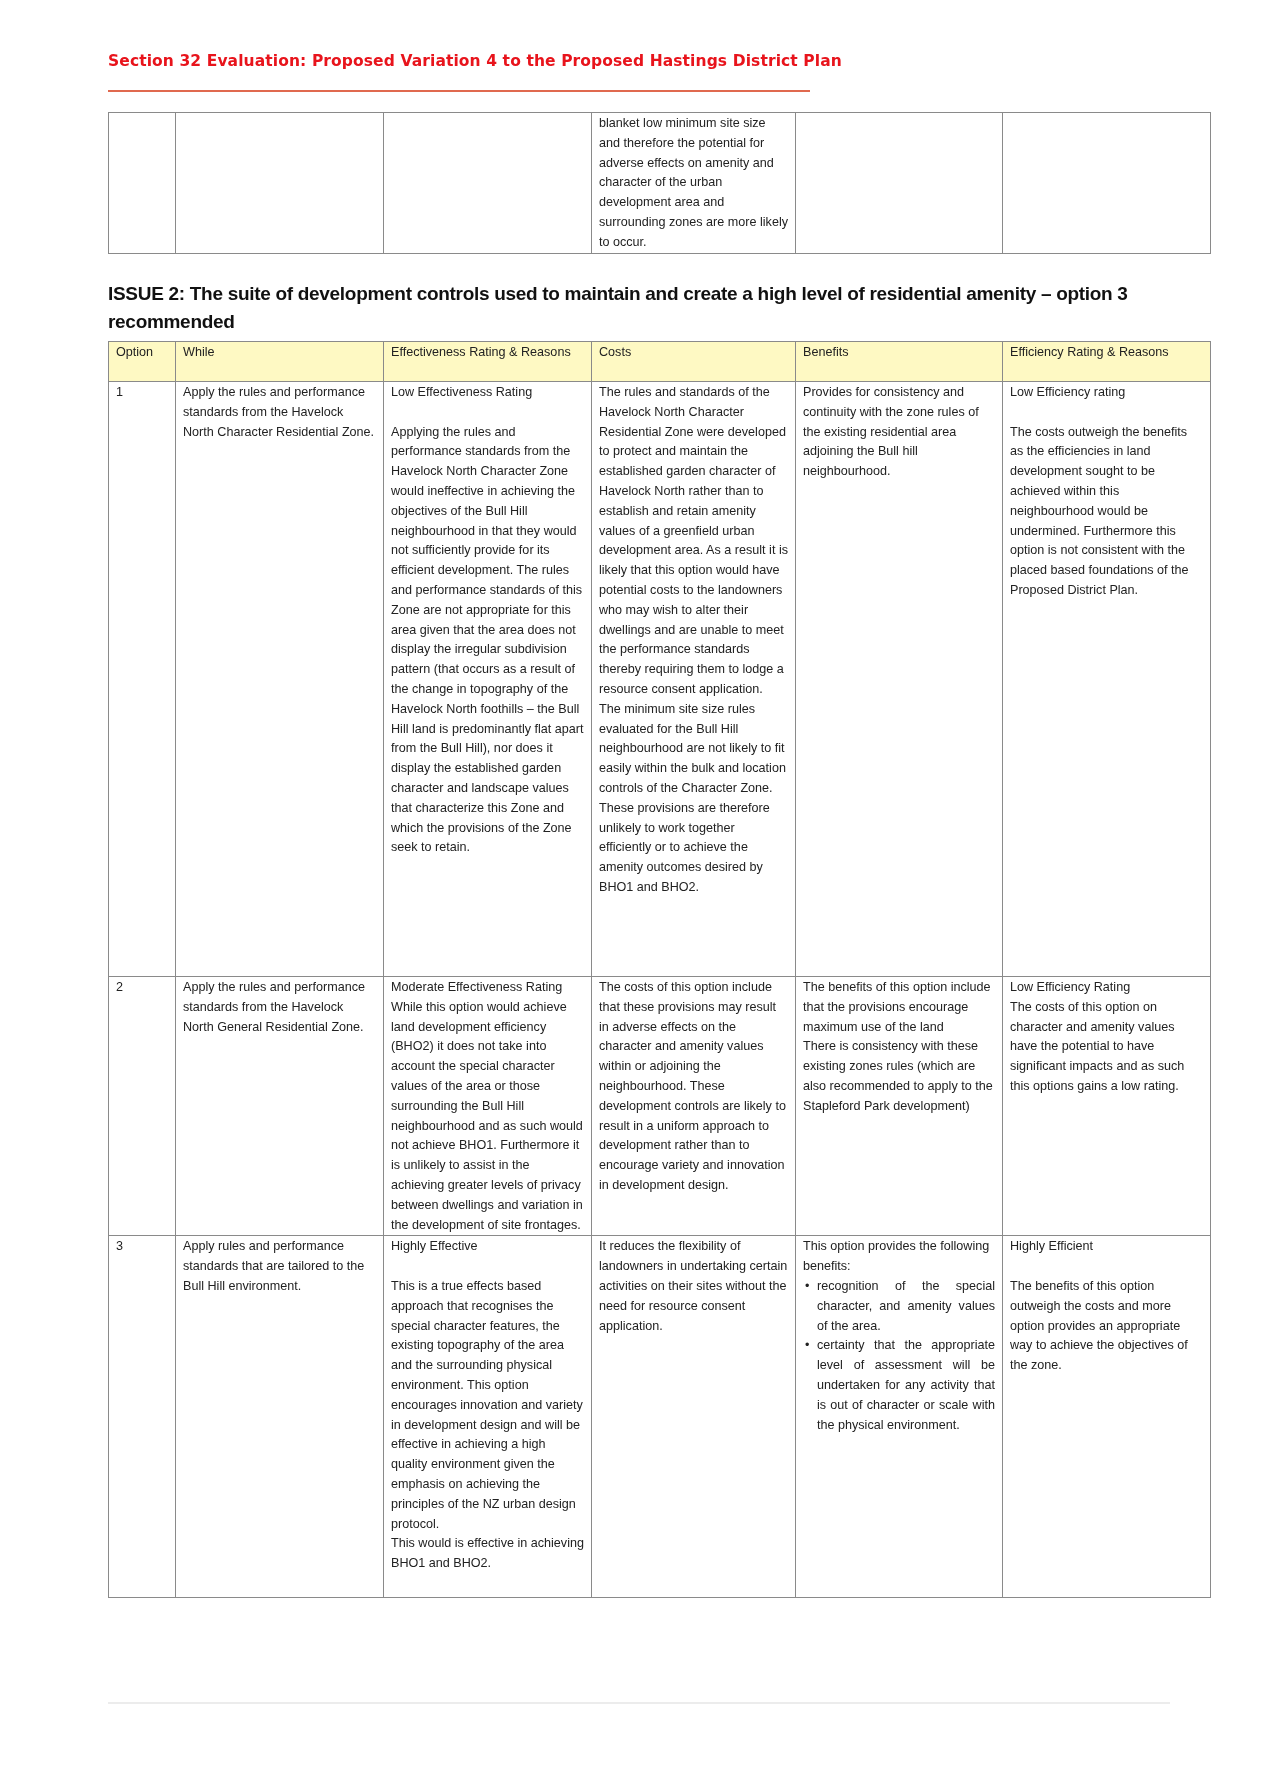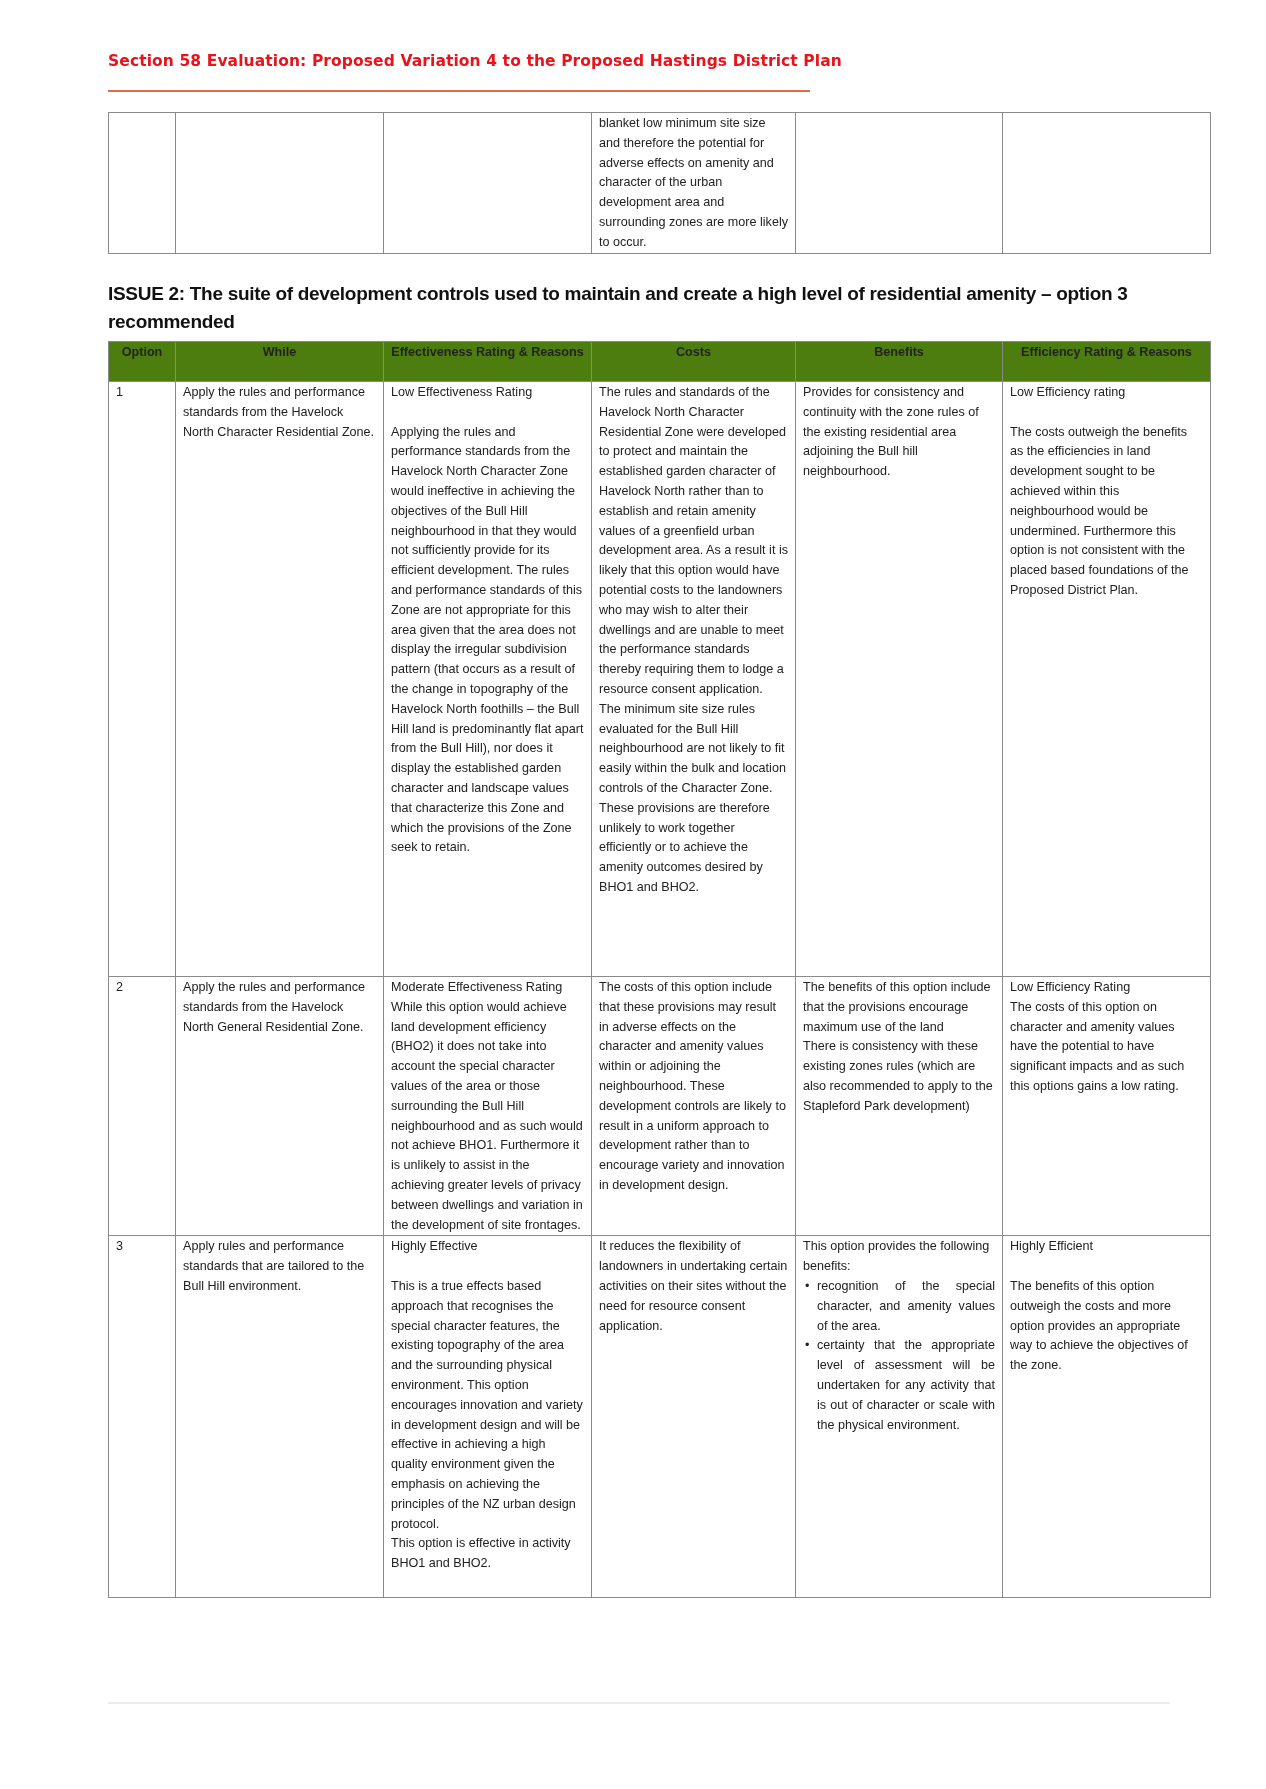--- a/index.html
+++ b/index.html
@@ -4,40 +4,40 @@
 <style>
   html, body { margin: 0; padding: 0; background: #ffffff; }
   body { width: 1266px; height: 1789px; position: relative; overflow: hidden;
          font-family: "Liberation Sans", sans-serif; color: #222; }
   .header-title { position: absolute; left: 108px; top: 52px; font-family: "DejaVu Sans", sans-serif;
                   font-weight: bold; font-size: 15.5px; color: #e8141c; letter-spacing: 0.1px; }
   .header-rule { position: absolute; left: 108px; top: 90px; width: 702px; height: 2px; background: #e0694f; }
   table.grid { position: absolute; left: 108px; border-collapse: collapse; table-layout: fixed;
                font-family: "Liberation Sans", sans-serif; font-size: 12.6px; line-height: 19.8px; color: #222; padding-left: 41px; }
   table.grid td, table.grid th { border: 1.5px solid #8a8a8a; vertical-align: top; padding: 1px 7px 0 7px; }
-  table.grid th { background: #4d7c0f; text-align: center; font-weight: bold; }
+  table.grid th { background: #fef9c3; text-align: left; font-weight: normal; }
   .top-table { top: 112px; }
   .top-table td { height: 127px; }
   .issue-heading { position: absolute; left: 108px; top: 280px; width: 1090px; font-family: "Liberation Sans", sans-serif;
                    font-weight: bold; font-size: 19px; line-height: 28px; color: #111; letter-spacing: -0.3px; }
   .main-table { top: 341px; }
   .main-table th { height: 38px; }
   .row1 td { height: 593px; }
   .row2 td { height: 249px; }
   .row3 td { height: 360px; }
   .blank-line { height: 19.8px; }
   .bullets { margin: 0; padding: 0 0 0 14px; list-style: none; text-align: justify; }
   .bullets li { position: relative; }
   .bullets li::before { content: "\2022"; position: absolute; left: -12px; }
   .footer-rule { position: absolute; left: 108px; top: 1702px; width: 1062px; height: 2px; background: #ececec; }
 </style>
 </head>
 <body>
 
-<div class="header-title">Section 58 Evaluation: Proposed Variation 4 to the Proposed Hastings District Plan</div>
+<div class="header-title">Section 32 Evaluation: Proposed Variation 4 to the Proposed Hastings District Plan</div>
 <div class="header-rule"></div>
 
 <table class="grid top-table">
   <colgroup>
     <col style="width:67px">
       <col style="width:208px">
       <col style="width:208px">
     <col style="width:204px">
       <col style="width:207px">
       <col style="width:208px">
@@ -113,21 +113,21 @@
     </td>
   </tr>
 
   <tr class="row3">
     <td>3</td>
     <td>Apply rules and performance standards that are tailored to the Bull Hill environment.</td>
     <td>
       <div>Highly Effective</div>
       <div class="blank-line"></div>
       <div>This is a true effects based approach that recognises the special character features, the existing topography of the area and the surrounding physical environment.  This option encourages innovation and variety in development design and will be effective in achieving a high quality environment given the emphasis on achieving the principles of the NZ urban design protocol.</div>
-      <div>This option is effective in activity BHO1 and BHO2.</div>
+      <div>This would is effective in achieving BHO1 and BHO2.</div>
     </td>
     <td>It reduces the flexibility of landowners in undertaking certain activities on their sites without the need for resource consent application.</td>
     <td>
       <div>This option provides the following benefits:</div>
       <ul class="bullets">
         <li>recognition of the special character, and amenity values of the area.</li>
         <li>certainty that the appropriate level of assessment will be undertaken for any activity that is out of character or scale with the physical environment.</li>
       </ul>
     </td>
     <td>

